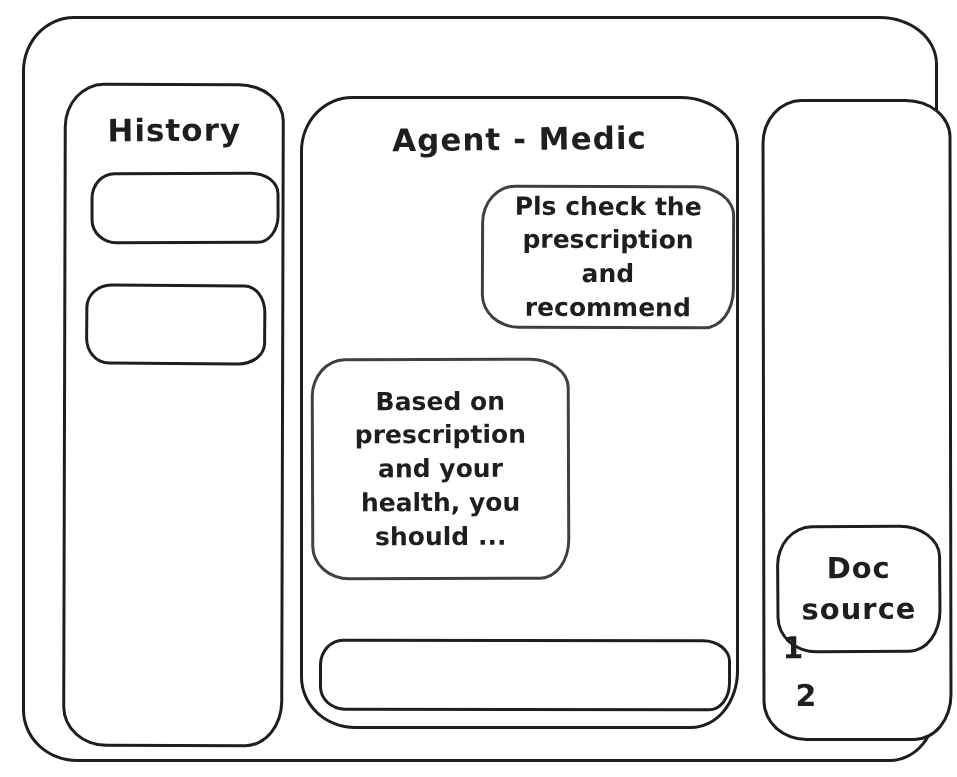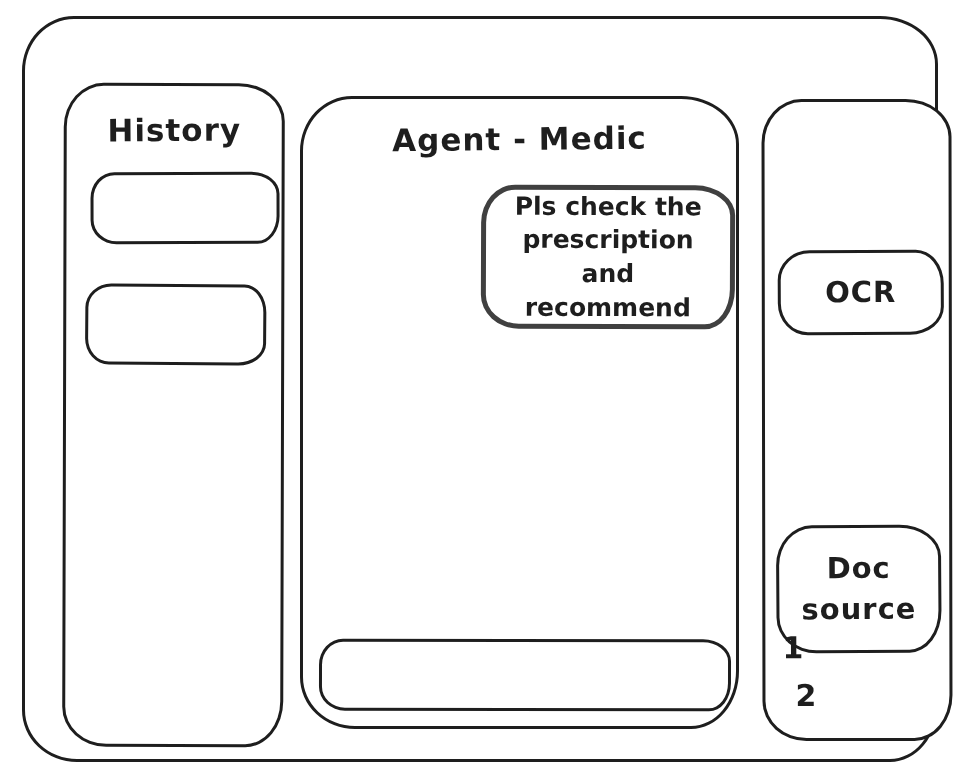--- a/index.html
+++ b/index.html
@@ -41,21 +41,21 @@
   #history-title { top: 26px; }
   .history-item { position: absolute; background:#fff; border: 3px solid #1e1e1e; }
   #history-item-1 { left: 24px; top: 86px;  width: 189px; height: 72px; border-radius: 24px 28px 22px 26px / 26px 22px 28px 24px; transform: rotate(-0.3deg); }
   #history-item-2 { left: 19px; top: 198px; width: 181px; height: 81px; border-radius: 26px 22px 28px 24px / 24px 28px 22px 26px; transform: rotate(0.3deg); }
 
   
   #chat-panel { left: 275px; top: 77px; width: 439px; height: 633px; }
   #chat-title { top: 22px; }
   .bubble {
     position: absolute;
-    border: 5px solid #404040;
+    border: 3px solid #404040;
     background: #fff;
     display: flex; align-items: center; justify-content: center;
     text-align: center;
     font-size: 25px;
     font-weight: bold;
     line-height: 1.35;
     padding: 15px 16px;
   }
   #user-bubble  { left: 178px; top: 86px;  width: 254px; height: 144px; transform: rotate(0.2deg); }
   #agent-bubble { left: 8px;  top: 259px; width: 259px; height: 222px; transform: rotate(-0.2deg); }
@@ -114,26 +114,26 @@
       <div id="history-title" class="hand-title">History</div>
       <div id="history-item-1" class="history-item"></div>
       <div id="history-item-2" class="history-item"></div>
     </div>
 
     <div id="chat-panel" class="sketch r-big">
       <div id="chat-title" class="hand-title">Agent - Medic</div>
 
       <div id="user-bubble" class="bubble r-bub">Pls check the prescription and recommend</div>
 
+      <div id="agent-bubble" class="bubble r-bub">Based on prescription and your health, you should ...</div>
 
       <input id="chat-input" type="text" placeholder="" style="">
     </div>
 
     <div id="tools-panel" class="sketch r-panel">
-      <div id="ocr-button" class="tool-btn">OCR</div>
       <div id="doc-source-button" class="tool-btn">Doc source</div>
 
       <div id="doc-source-item-1" class="doc-source-item">1</div>
       <div id="doc-source-item-2" class="doc-source-item">2</div>
     </div>
 
   </div>
 </div>
 
 </body></html>

